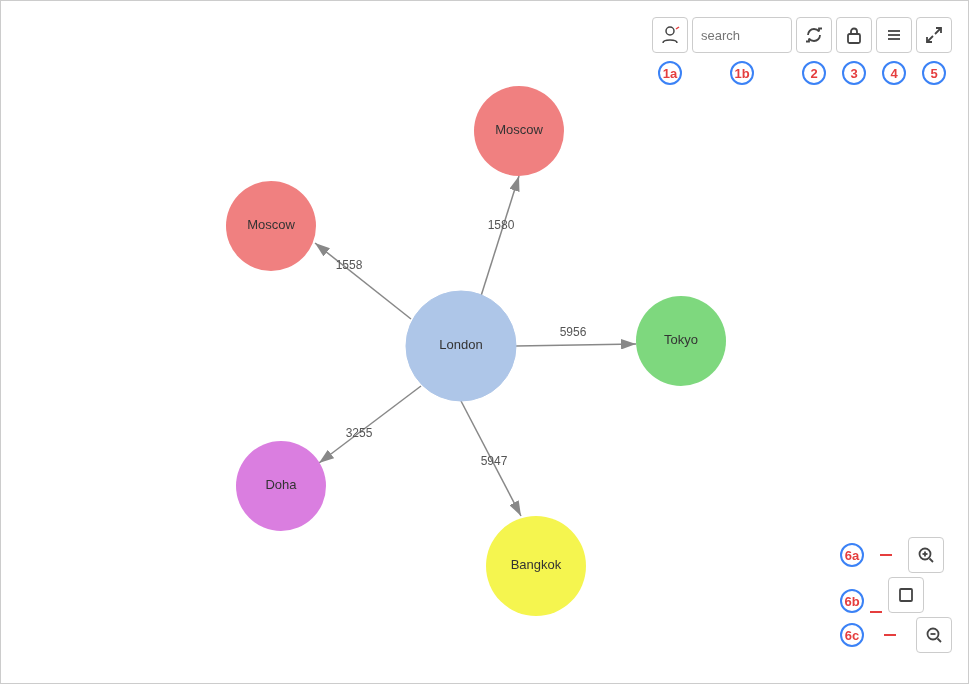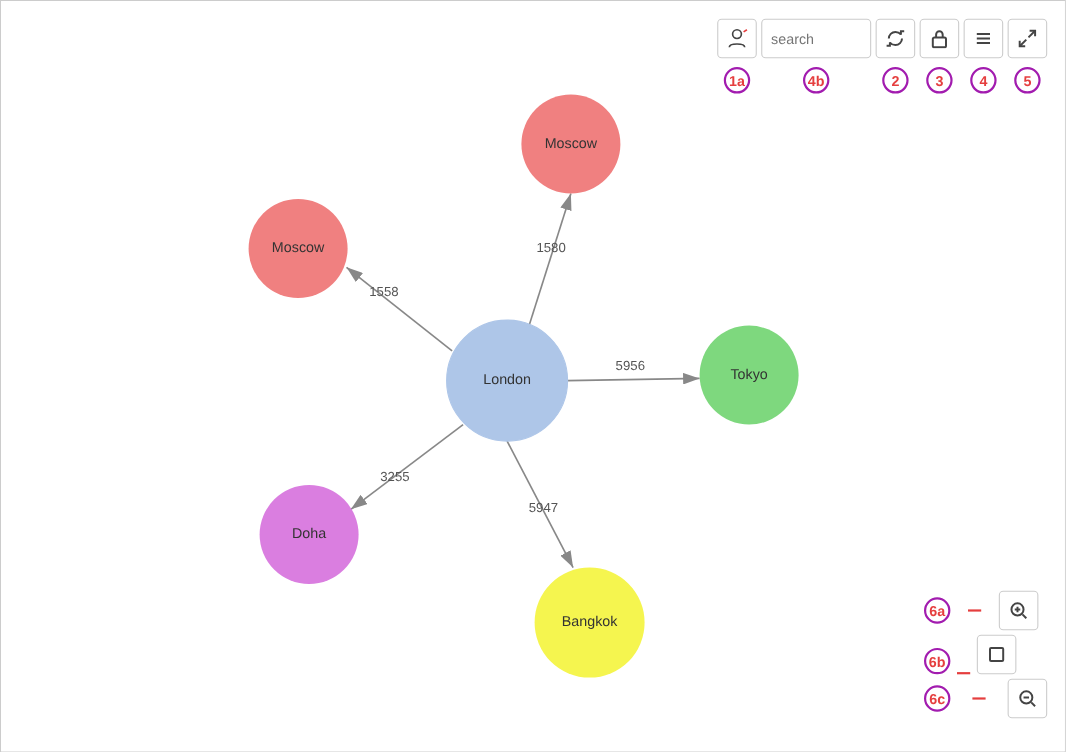--- a/index.html
+++ b/index.html
@@ -82,21 +82,21 @@
       width: 100px;
       outline: none;
     }
 
     
     .annotation {
       position: absolute;
       color: #e53e3e;
       font-size: 13px;
       font-weight: bold;
-      border: 2px solid #a21caf;
+      border: 2px solid #3b82f6;
       border-radius: 50%;
       width: 24px;
       height: 24px;
       display: flex;
       align-items: center;
       justify-content: center;
       background: #fff;
     }
 
     
@@ -201,21 +201,21 @@
             <circle cx="10" cy="6" r="4"></circle>
             <path d="M3 18c0-4 14-4 14 0"></path>
             <line x1="16" y1="4" x2="19" y2="2" stroke="#e53e3e" stroke-width="1.5"></line>
           </svg>
         </div>
         <div class="annotation" style="position:absolute; bottom:-32px; left:50%; transform:translateX(-50%);">1a</div>
       </div>
 
       <div style="position:relative;">
         <input class="search-box" type="text" placeholder="search" style="">
-        <div class="annotation" style="position:absolute; bottom:-32px; left:50%; transform:translateX(-50%);">4b</div>
+        <div class="annotation" style="position:absolute; bottom:-32px; left:50%; transform:translateX(-50%);">1b</div>
       </div>
 
       <div style="position:relative;">
         <div class="toolbar-btn" title="Refresh">
           <svg width="18" height="18" viewBox="0 0 18 18" fill="none" stroke="#444" stroke-width="1.8">
             <path d="M3 9a6 6 0 0 1 6-6c2 0 3.8.9 5 2.3"></path>
             <path d="M15 9a6 6 0 0 1-6 6c-2 0-3.8-.9-5-2.3"></path>
             <polyline points="14,5.5 14,2.5 17,2.5" fill="none"></polyline>
             <polyline points="4,12.5 4,15.5 1,15.5" fill="none"></polyline>
           </svg>

